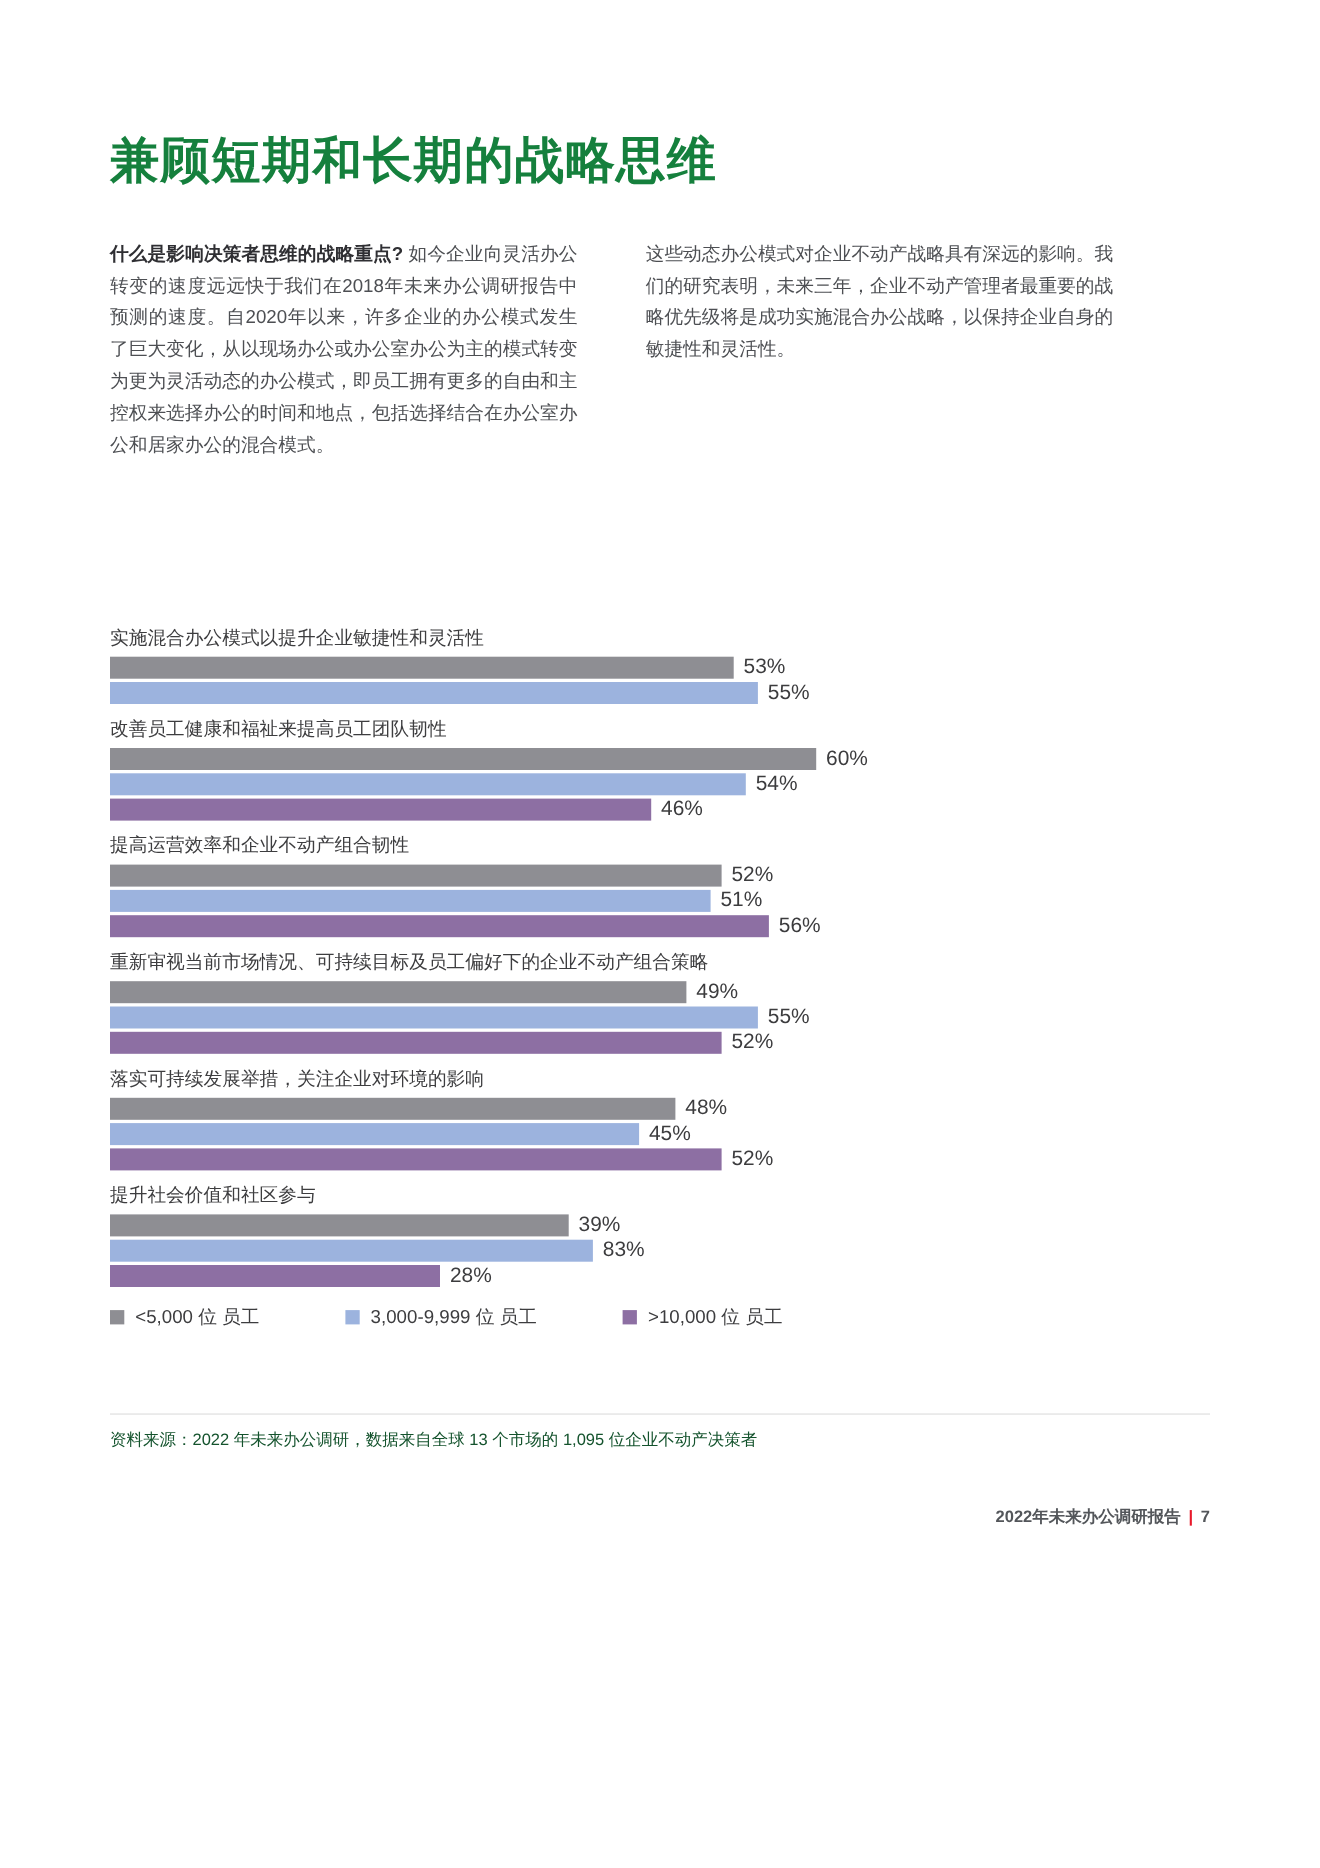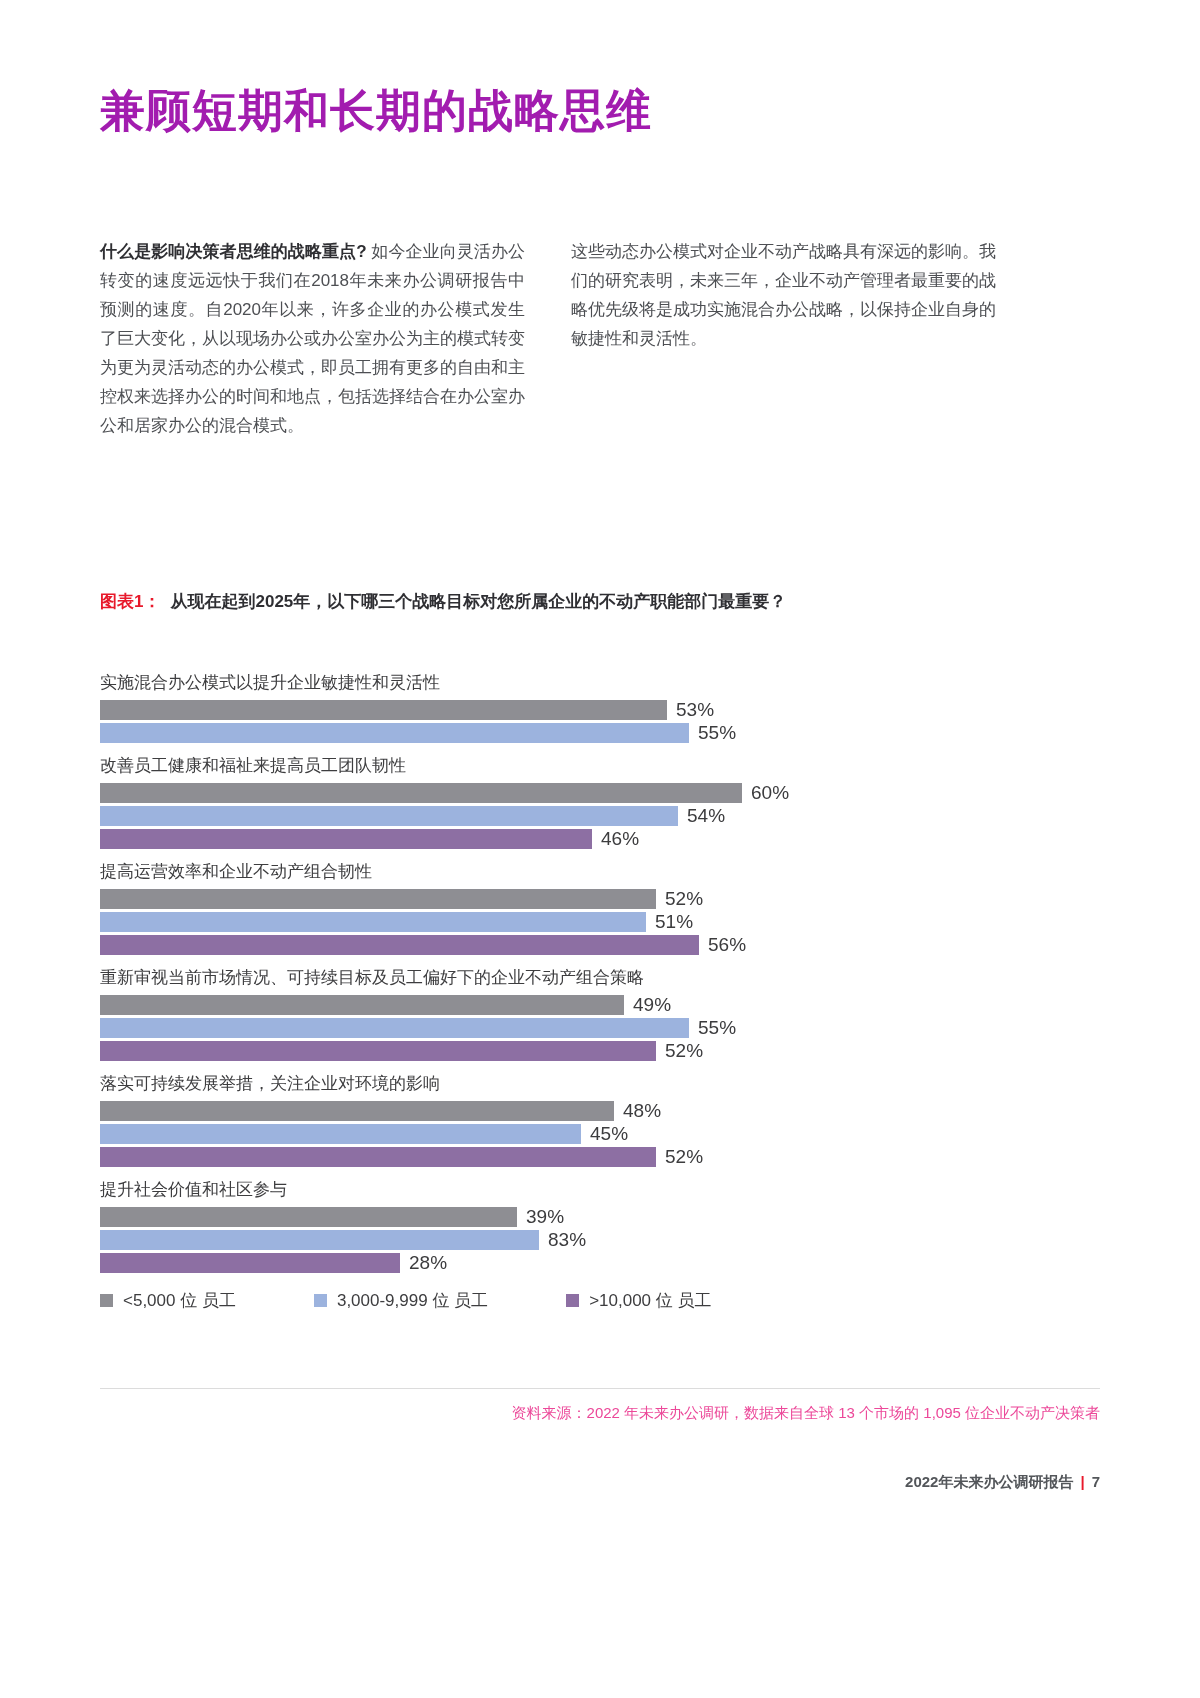--- a/index.html
+++ b/index.html
@@ -3,24 +3,24 @@
 <meta charset="utf-8">
 <style>
   * { margin: 0; padding: 0; box-sizing: border-box; }
   html, body { background: #ffffff; }
   body { font-family: "Liberation Sans", "DejaVu Sans", sans-serif; }
   .page {
     width: 1200px; height: 1698px; margin: 0 auto; background: #ffffff;
     padding: 0 100px; overflow: hidden; position: relative;
   }
   .page-title {
-    padding-top: 85px; font-size: 45px; font-weight: bold; color: #a21caf;
+    padding-top: 120px; font-size: 45px; font-weight: bold; color: #15803d;
     line-height: 1.15; letter-spacing: 1px;
   }
-  .columns { display: flex; gap: 46px; margin-top: 100px; width: 912px; }
+  .columns { display: flex; gap: 62px; margin-top: 44px; width: 912px; }
   .col { width: 425px; }
   .body-text { font-size: 17px; line-height: 29px; color: #4d4f53; text-align: justify; }
   .body-text b { color: #2f2f33; }
   .para-gap { margin-top: 29px; }
 
   .chart-section { margin-top: 150px; }
   .chart-title-row { font-size: 17px; font-weight: bold; color: #2f2f33; line-height: 24px; }
   .chart-fig-label { color: #e8192b; margin-right: 10px; }
 
   .chart-groups { margin-top: 58px; width: 1000px; }
@@ -29,21 +29,21 @@
   .bar-row { display: flex; align-items: flex-start; height: 20px; margin-bottom: 3px; }
   .bar { height: 20px; flex: none; }
   .bar-value { margin-left: 9px; font-size: 19px; color: #3c3c3e; line-height: 20px; white-space: nowrap; }
 
   .legend { display: flex; align-items: center; margin-top: 16px; gap: 78px; }
   .legend-item { display: flex; align-items: center; font-size: 17px; color: #3d3d3f; text-align: center; }
   .legend-swatch { width: 13px; height: 13px; margin-right: 10px; flex: none; }
 
   .source-line {
     margin-top: 76px; border-top: 1px solid #dcdcdc; padding-top: 14px;
-    font-size: 15px; color: #ec4899; line-height: 20px; text-align: right;
+    font-size: 15px; color: #14532d; line-height: 20px;
   }
   .footer { margin-top: 50px; text-align: right; font-size: 15px; font-weight: bold; color: #53565a; }
   .footer-sep { color: #e8192b; padding: 0 7px; font-weight: bold; }
 </style>
 </head>
 <body>
 
 <div class="page">
 
   <h1 class="page-title">兼顾短期和长期的战略思维</h1>
@@ -51,23 +51,20 @@
   <div class="columns">
     <div class="col">
       <p class="body-text"><b>什么是影响决策者思维的战略重点?</b><span> 如今企业向灵活办公转变的速度远远快于我们在2018年未来办公调研报告中预测的速度。自2020年以来，许多企业的办公模式发生了巨大变化，从以现场办公或办公室办公为主的模式转变为更为灵活动态的办公模式，即员工拥有更多的自由和主控权来选择办公的时间和地点，包括选择结合在办公室办公和居家办公的混合模式。</span></p>
     </div>
     <div class="col">
       <p class="body-text">这些动态办公模式对企业不动产战略具有深远的影响。我们的研究表明，未来三年，企业不动产管理者最重要的战略优先级将是成功实施混合办公战略，以保持企业自身的敏捷性和灵活性。</p>
     </div>
   </div>
 
   <div class="chart-section">
-    <div class="chart-title-row">
-      <span class="chart-fig-label">图表1：</span><span>从现在起到2025年，以下哪三个战略目标对您所属企业的不动产职能部门最重要？</span>
-    </div>
 
     <div class="chart-groups" id="chart-groups">
         <div class="chart-group">
           <div class="cat-label">实施混合办公模式以提升企业敏捷性和灵活性</div>
           <div class="bar-row">
             <div class="bar" style="width: 567px; background: rgb(142, 142, 147);"></div>
             <span class="bar-value">53%</span>
           </div>
           <div class="bar-row">
             <div class="bar" style="width: 589px; background: rgb(156, 179, 222);"></div>

